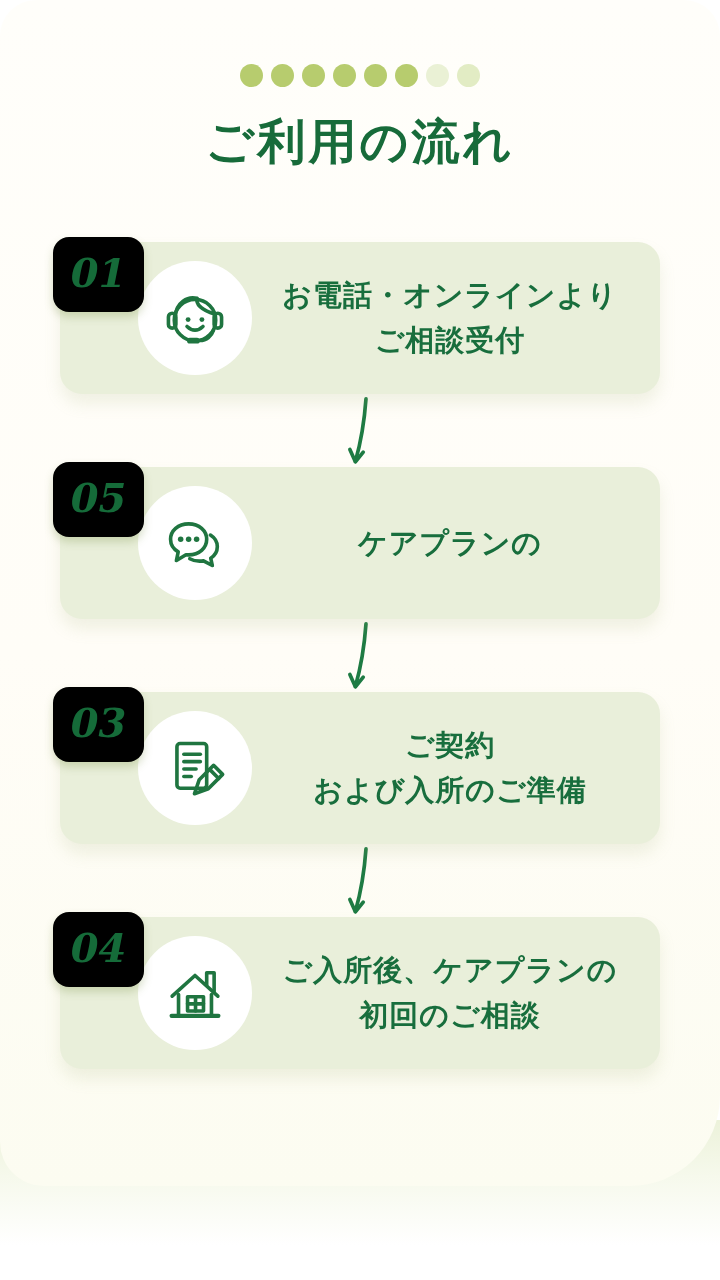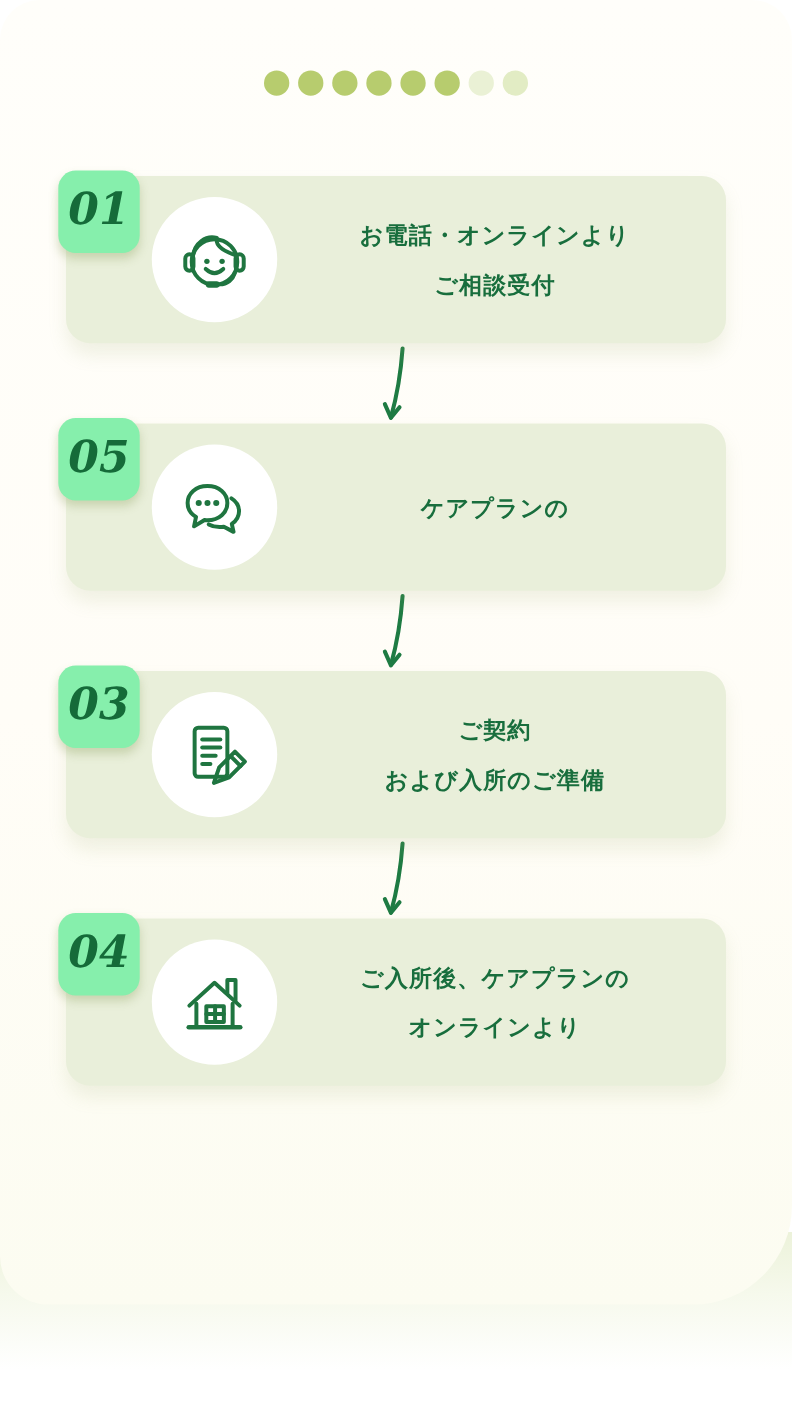--- a/index.html
+++ b/index.html
@@ -51,22 +51,22 @@
     position:relative;
     width:600px; height:152px;
     margin:0 auto;
     background:#e9efda;
     border-radius:22px;
     display:flex; align-items:center;
     box-shadow:0 10px 16px rgba(160,175,120,0.16);
   }
   .badge {
     position:absolute; top:-5px; left:-7px;
-    width:74px; height:75px;
-    background:#86efac;
+    width:91px; height:75px;
+    background:#000000;
     border-radius:16px;
     display:flex; align-items:center; justify-content:center;
     box-shadow:0 5px 9px rgba(125,150,75,0.30);
   }
   .badge span {
     font-style:italic; font-weight:700; font-size:40px;
     font-family:"DejaVu Serif","Liberation Serif",serif;
     color:#156b39;
     transform:translateY(-2px);
   }
@@ -78,21 +78,21 @@
     background:#ffffff;
     display:flex; align-items:center; justify-content:center;
   }
   .icon-circle svg { width:68px; height:68px; }
   .card-text {
     flex:1;
     text-align:center;
     padding-right:12px;
     color:#186e3d;
     font-weight:700;
-    font-size:21px;
+    font-size:29px;
     line-height:45px;
     letter-spacing:1px;
   }
   .card-text span { display:block; }
 
   .arrow-row {
     height:73px;
     display:flex; justify-content:center; align-items:center;
   }
   .arrow-row svg { width:26px; height:70px; display:block; }
@@ -113,20 +113,21 @@
     <span class="dot"></span>
     <span class="dot"></span>
     <span class="dot"></span>
     <span class="dot"></span>
     <span class="dot"></span>
     <span class="dot"></span>
     <span class="dot d7"></span>
     <span class="dot d8"></span>
   </div>
 
+  <h1 class="title">ご利用の流れ</h1>
 
   <div class="steps">
 
     <section class="card">
       <div class="badge">
         <span>01</span>
       </div>
       <div class="icon-circle">
         <svg viewBox="0 0 64 64">
           <circle class="stk" cx="32" cy="34" r="19.5"></circle>
@@ -217,18 +218,18 @@
           <path class="stk" d="M16.5 33.5 V53"></path>
           <path class="stk" d="M47.5 33.5 V53"></path>
           <rect class="stk" x="25" y="35.5" width="15" height="13.5"></rect>
           <path class="stk" d="M32.5 35.5 V49"></path>
           <path class="stk" d="M25 42.2 H40"></path>
           <path class="stk" style="stroke-width:4" d="M10 53.5 H54"></path>
         </svg>
       </div>
       <div class="card-text">
         <span>ご入所後、ケアプランの</span>
-        <span>オンラインより</span>
+        <span>初回のご相談</span>
       </div>
     </section>
 
   </div>
 </div>
 
 </body></html>

